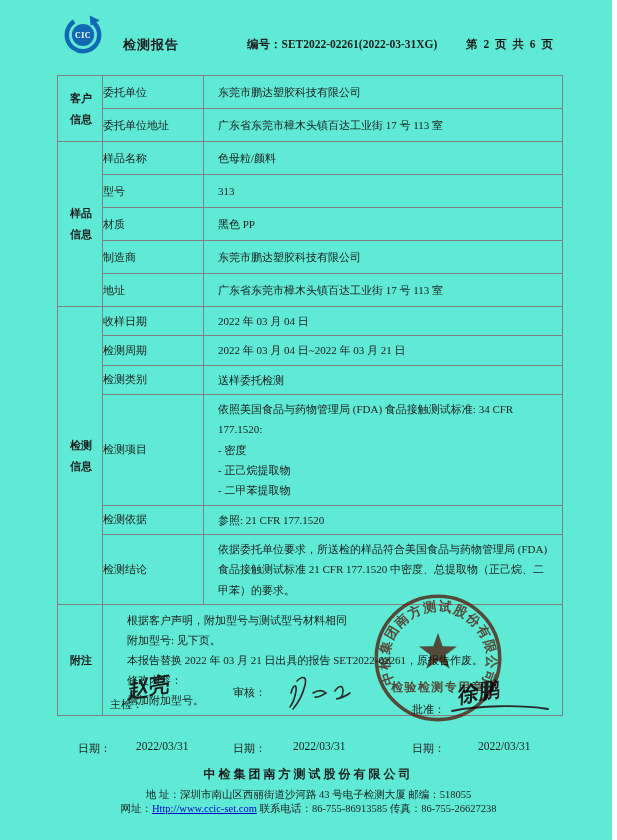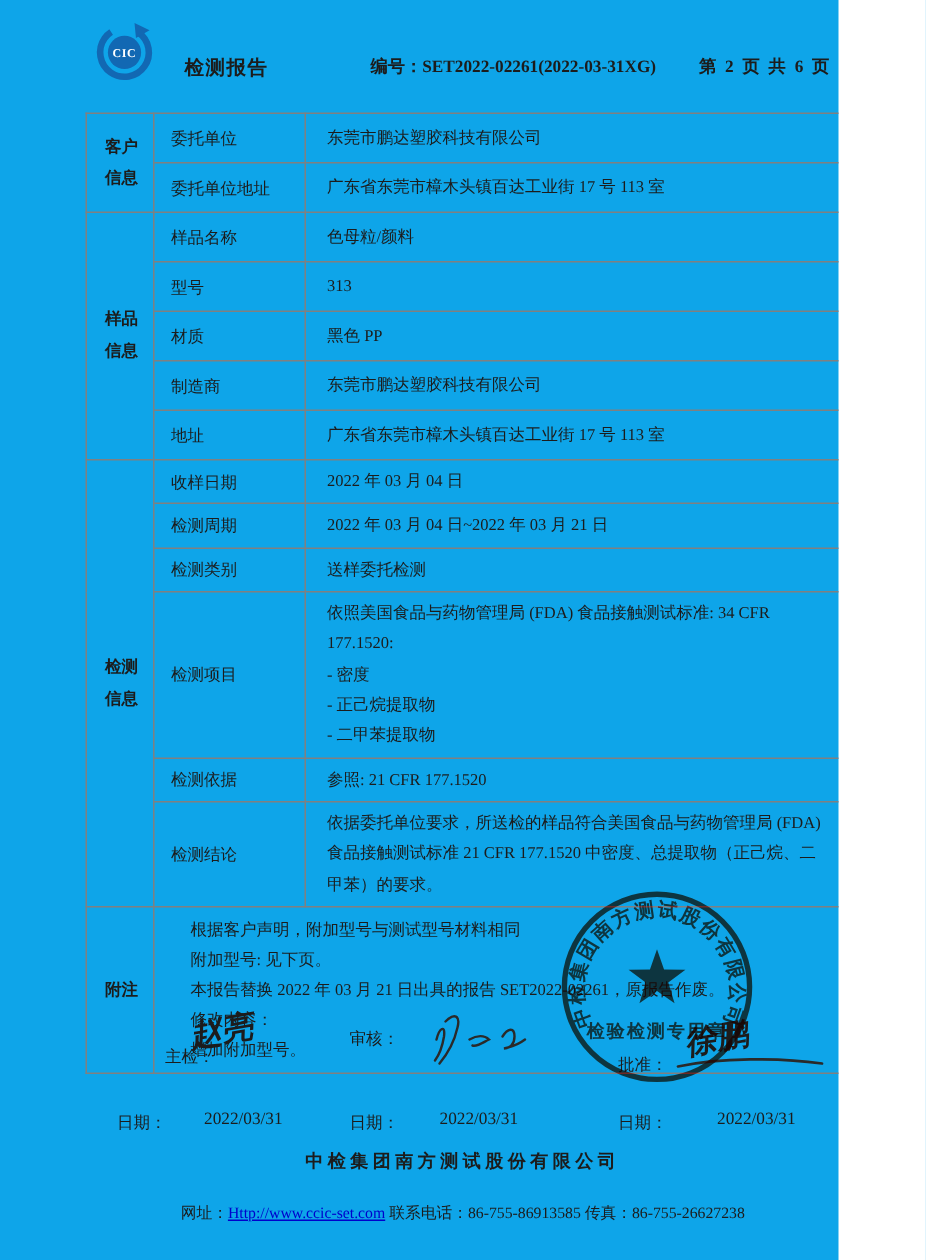--- a/index.html
+++ b/index.html
@@ -1,30 +1,30 @@
 <!DOCTYPE html>
 <html><head>
 <meta charset="utf-8">
 <style>
   * { margin:0; padding:0; box-sizing:border-box; }
   html,body { background:#ffffff; }
   .page {
-    position:relative; width:559px; height:840px; background:#0ea5e9;
+    position:relative; width:612px; height:840px; background:#5eead4;
     font-family:"Liberation Serif", serif; color:#1c1c1c; overflow:hidden;
   }
   
   .hdr-logo { position:absolute; left:62px; top:13px; width:42px; height:42px; }
   .hdr-title { position:absolute; left:123px; top:36px; font-size:13px; font-weight:bold; letter-spacing:1px; }
   .hdr-no { position:absolute; left:247px; top:37px; font-size:11.5px; font-weight:bold; }
   .hdr-page { position:absolute; left:466px; top:37px; font-size:11.5px; font-weight:bold; letter-spacing:1.5px; }
   
   table.report { position:absolute; left:57px; top:75px; width:506px; border-collapse:collapse; table-layout:fixed; }
   table.report td { border:1px solid #808080; font-size:11px; vertical-align:middle; }
   td.sec { width:45px; text-align:right; padding:0 10px; line-height:1.9;font-weight:bold; }
-  td.lab { width:101px; padding-left:11px; }
+  td.lab { width:101px; }
   td.val { padding:4px 10px 4px 14px; line-height:1.85; white-space:pre-line; }
   td.notes { padding:5px 10px 5px 24px; line-height:1.82; white-space:pre-line; }
   tr.h33 { height:33px; } tr.h25 { height:25px; } tr.h90 { height:90px; }
   tr.h49 { height:49px; } tr.h98 { height:98px; }
   
   .sig-area { position:absolute; left:0; top:645px; width:617px; height:125px; }
   .sig-label { position:absolute; font-size:11px; }
   .sig-name { position:absolute; font-size:21px; font-weight:bold; transform:rotate(-10deg) skewX(-12deg); white-space:nowrap; }
   .date-label { position:absolute; font-size:11px; }
   .date-value { position:absolute; font-size:11.5px; }
@@ -156,19 +156,20 @@
     </defs>
     <circle cx="65" cy="63" r="59" fill="none" stroke="#dd3a2c" stroke-width="3.4"></circle>
     <text font-size="12.6" font-weight="bold" fill="#dd3a2c" letter-spacing="1.2" font-family="Liberation Serif, serif">
       <textPath href="#arcPath" startOffset="50%" text-anchor="middle">中检集团南方测试股份有限公司</textPath>
     </text>
     <polygon points="65,39 69.5,51.9 83.1,52.1 72.2,60.3 76.2,73.4 65,65.6 53.8,73.4 57.8,60.3 46.9,52.1 60.5,51.9" fill="#dd3a2c"></polygon>
     <text x="65" y="95" text-anchor="middle" font-size="11.4" font-weight="bold" fill="#dd3a2c" letter-spacing="1.4" font-family="Liberation Serif, serif">检验检测专用章</text>
   </svg>
 
   <div class="ftr ftr-company">中检集团南方测试股份有限公司</div>
+  <div class="ftr ftr-address">地  址：深圳市南山区西丽街道沙河路 43 号电子检测大厦   邮编：518055</div>
   <div class="ftr ftr-contact">
     <span>网址：</span><a class="link" href="#">Http://www.ccic-set.com</a>
     <span>联系电话：86-755-86913585</span>
     <span>传真：86-755-26627238</span>
   </div>
 
 </div>
 
 </body></html>

